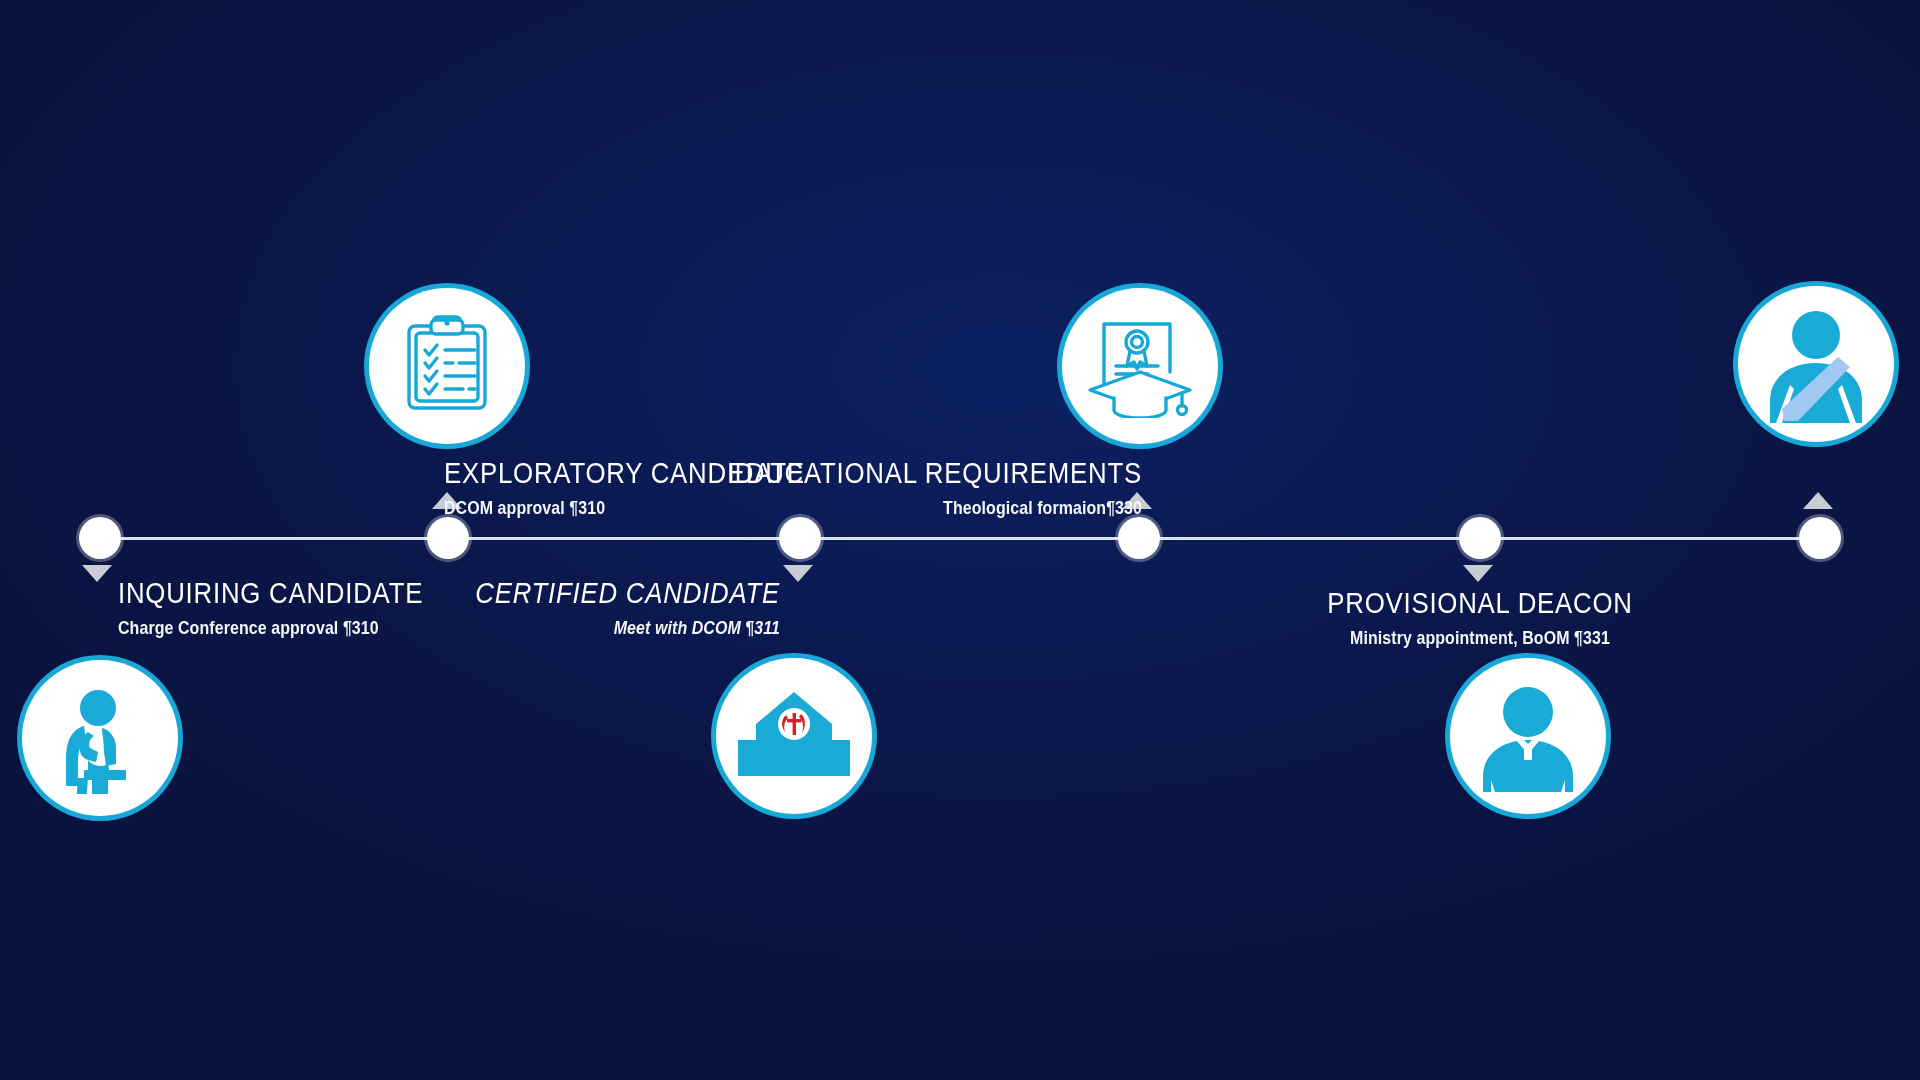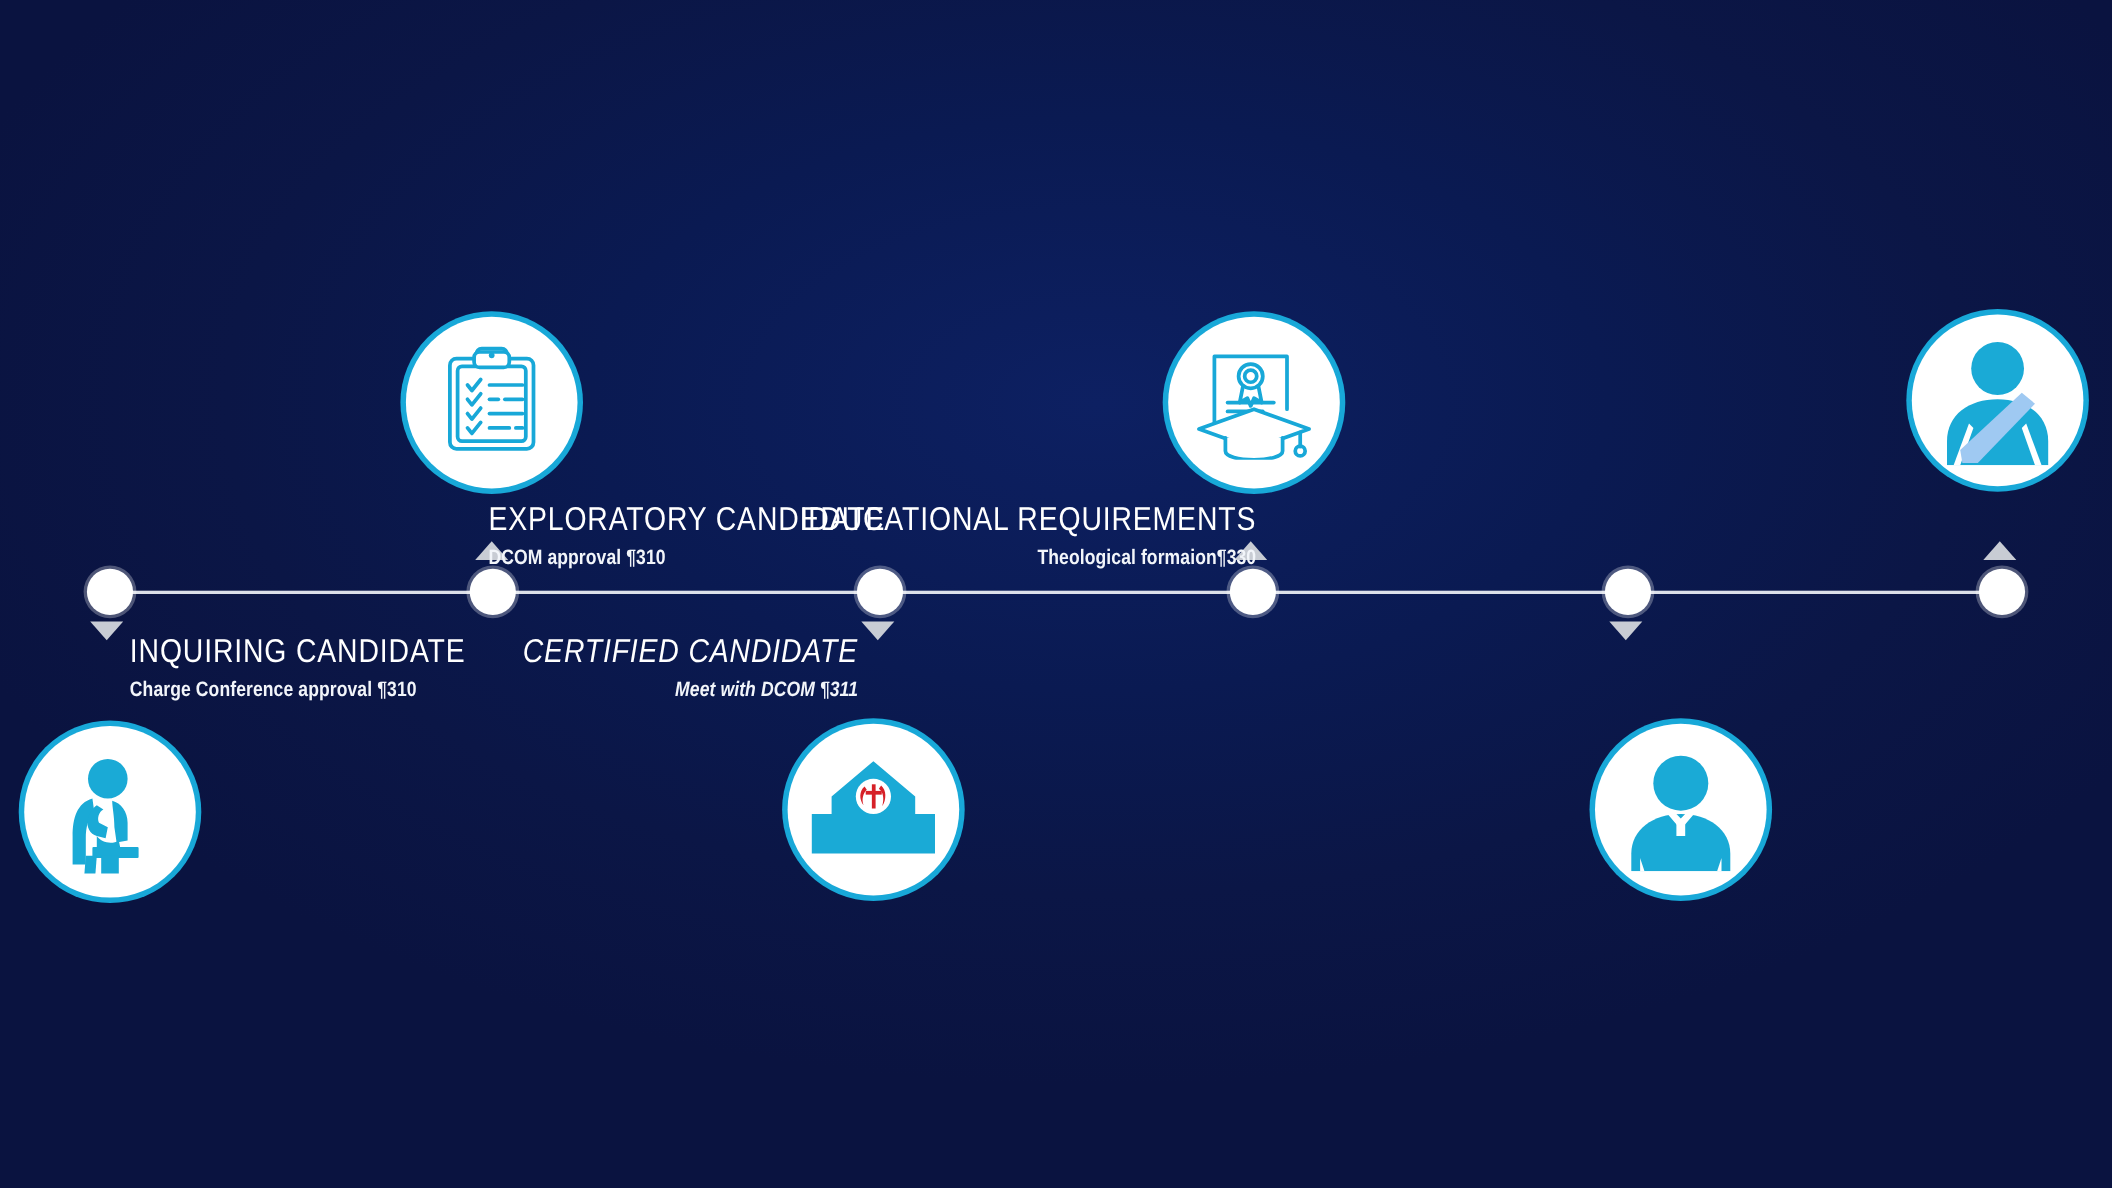--- a/index.html
+++ b/index.html
@@ -190,20 +190,24 @@
           <path d="M28 84 L28 96 C28 101 40 104 54 104 C68 104 80 101 80 96 L80 84" fill="#ffffff"></path>
           <path d="M96 79 L96 92"></path>
           <circle cx="96" cy="96" r="4.5"></circle>
         </g>
       </svg>
     </span>
   </div>
 
   <div class="node" style="left:1480px; top:538px;"></div>
   <div class="tri down" style="left:1463px; top:565px;"></div>
+  <div class="label ac" style="left:1180px; top:588px; width:600px;">
+    <span class="title">PROVISIONAL DEACON</span>
+    <span class="sub">Ministry appointment, BoOM ¶331</span>
+  </div>
   <div class="medallion ring" style="left:1450px; top:658px; width:156px; height:156px;">
     <span>
       <svg width="118" height="112" viewBox="0 0 118 112">
         <g fill="#1aaad6">
           <circle cx="59" cy="32" r="25"></circle>
           <path d="M59 60 C84 60 104 74 104 96 L104 112 L14 112 L14 96
                    C14 74 34 60 59 60 Z"></path>
         </g>
         <path fill="#ffffff" d="M47 60 L59 74 L71 60 L65 58 L59 64 L53 58 Z"></path>
         <rect x="55" y="66" width="8" height="14" fill="#ffffff"></rect>

